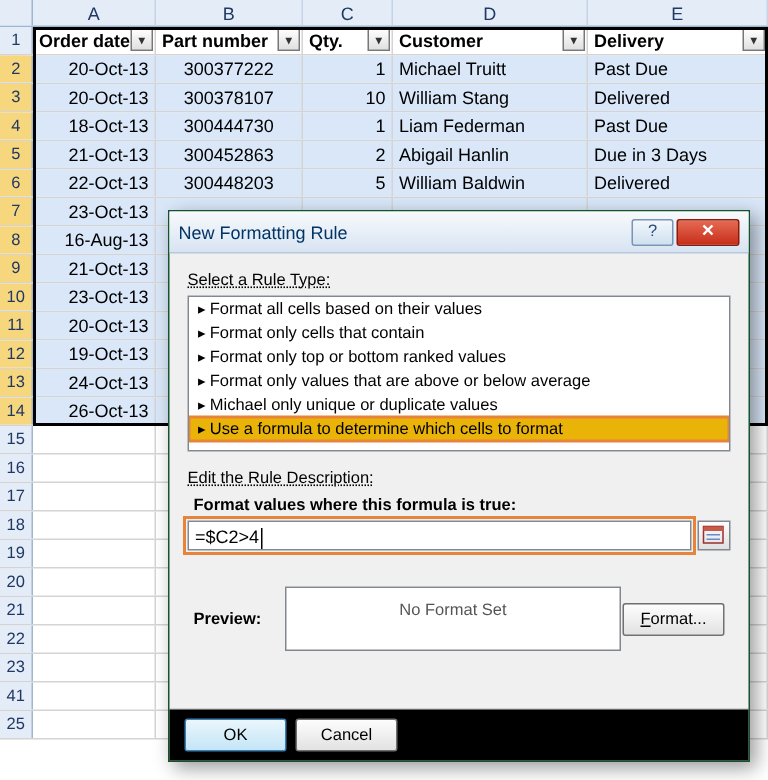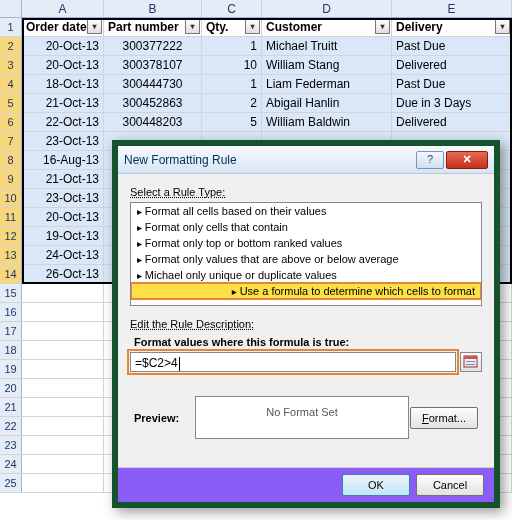--- a/index.html
+++ b/index.html
@@ -94,21 +94,21 @@
     border: 2px solid #000;
     pointer-events: none;
   }
   
   .dialog {
     position: absolute;
     left: 112px;
     top: 140px;
     width: 388px;
     height: 368px;
-    border: 6px solid #14532d;
+    border: 1px solid #14532d;
     background: #f0f0f0;
     box-shadow: 4px 4px 12px rgba(0,0,0,0.4);
     font-size: 11px;
   }
   .titlebar {
     height: 28px;
     background: linear-gradient(#f8fafc,#d7e4f2);
     border-bottom: 1px solid #b8c8dc;
     display: flex;
     align-items: center;
@@ -143,24 +143,23 @@
     overflow: hidden;
   }
   .rule-item {
     padding: 2px 6px;
     color: #000;
     font-size: 11px;
     white-space: nowrap;
   }
   .rule-item::before { content: "▸ "; font-size: 10px; }
   .rule-item.selected {
-    background: #fde047;
+    background: #eab308;
     outline: 2px solid #e8833a;
     outline-offset: -1px;
-    text-align: right;
   }
   .edit-desc { margin-top: 12px; }
   .formula-label { font-weight: bold; margin: 6px 0 4px 4px; }
   .formula-wrap {
     display: flex;
     align-items: center;
     margin: 0 0;
   }
   .formula-box {
     flex: 1;
@@ -212,27 +211,27 @@
     border: 1px solid #707070;
     background: linear-gradient(#fdfdfd,#e2e2e2);
     border-radius: 2px;
     text-align: center;
     line-height: 20px;
     padding: 0 0;
     font-size: 11px;
   }
   .dlg-footer {
     display: flex;
-    justify-content: flex-end;
+    justify-content: flex-start;
     gap: 6px;
     padding: 6px 10px;
     border-top: 1px solid #d0d0d0;
     position: absolute;
     bottom: 0; left: 0; right: 0;
-    background: #8b5cf6;
+    background: #000000;
   }
   .btn.ok { border: 1px solid #3c7fb1; background: linear-gradient(#eaf6fd,#c4e5f6); }
 </style>
 </head>
 <body>
 
 <div class="sheet">
   <div class="col-headers">
     <div class="row-h"></div>
     <div class="ch A">A</div>
@@ -420,21 +419,21 @@
       </div>
       <div class="grid-row">
         <div class="rowlabel">23</div>
         <div class="cell A"></div>
         <div class="cell B"></div>
         <div class="cell C"></div>
         <div class="cell D"></div>
         <div class="cell E"></div>
       </div>
       <div class="grid-row">
-        <div class="rowlabel">24</div>
+        <div class="rowlabel">41</div>
         <div class="cell A"></div>
         <div class="cell B"></div>
         <div class="cell C"></div>
         <div class="cell D"></div>
         <div class="cell E"></div>
       </div>
       <div class="grid-row">
         <div class="rowlabel">25</div>
         <div class="cell A"></div>
         <div class="cell B"></div>

